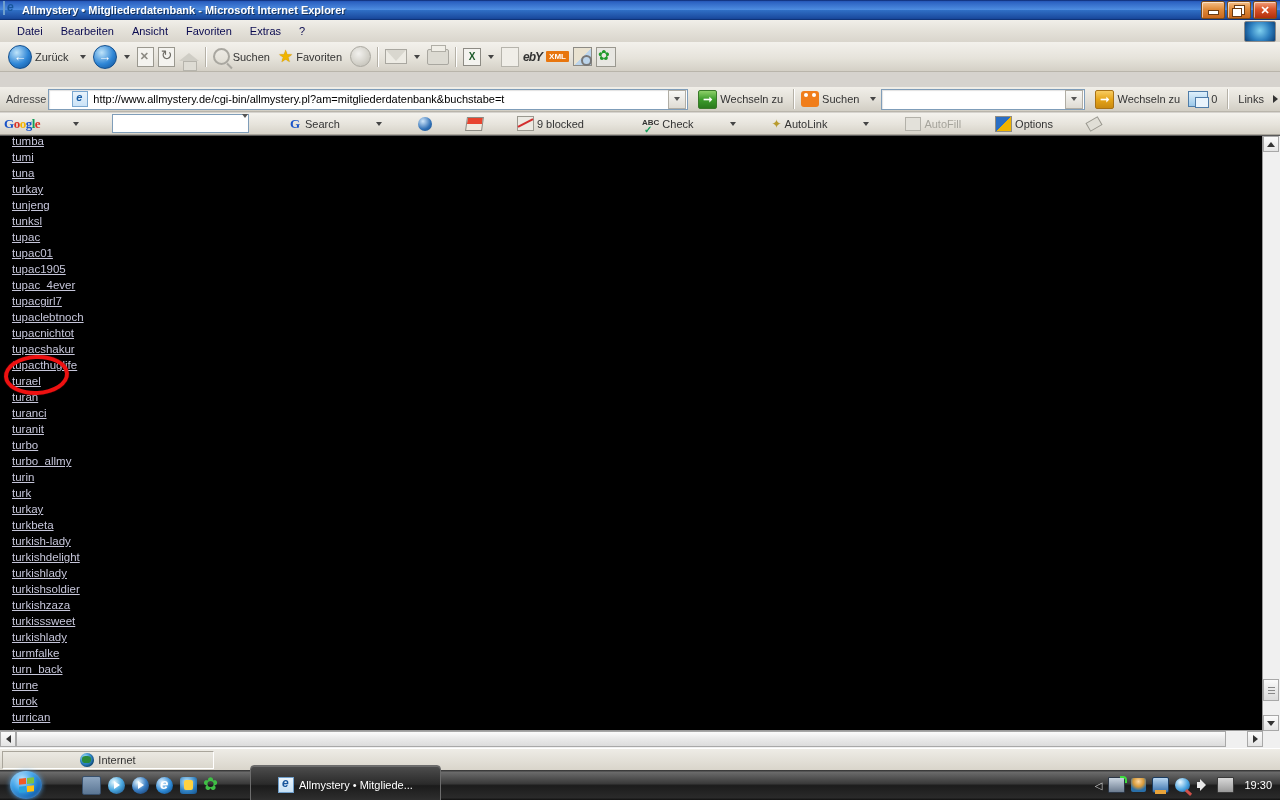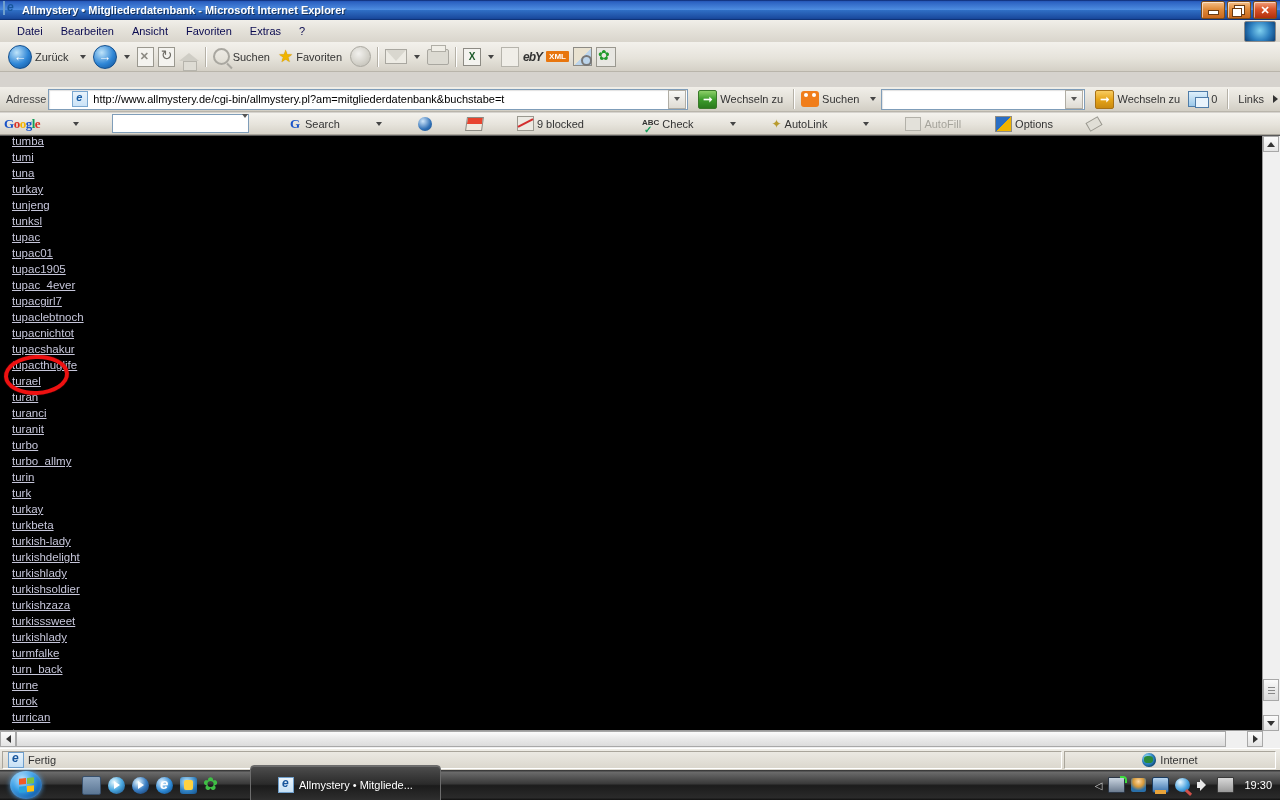--- a/index.html
+++ b/index.html
@@ -534,24 +534,20 @@
         </div>
       <div id="hthumb"></div>
       <div class="sb-btn rt">
           <span class="tri-rt"></span>
         </div>
     </div>
     <div id="corner-box"></div>
   </div>
 
   <div id="statusbar">
-    <div class="panel" style="width:1060px;">
-      <span class="ie-small"></span>
-      <span class="sb-text">Fertig</span>
-    </div>
     <div class="panel" style="width:212px;justify-content:center;">
       <span class="globe-small"></span>
       <span class="sb-text">Internet</span>
     </div>
   </div>
 </div>
 
 <div id="taskbar">
   <div id="startorb">
     <span class="win-flag">

